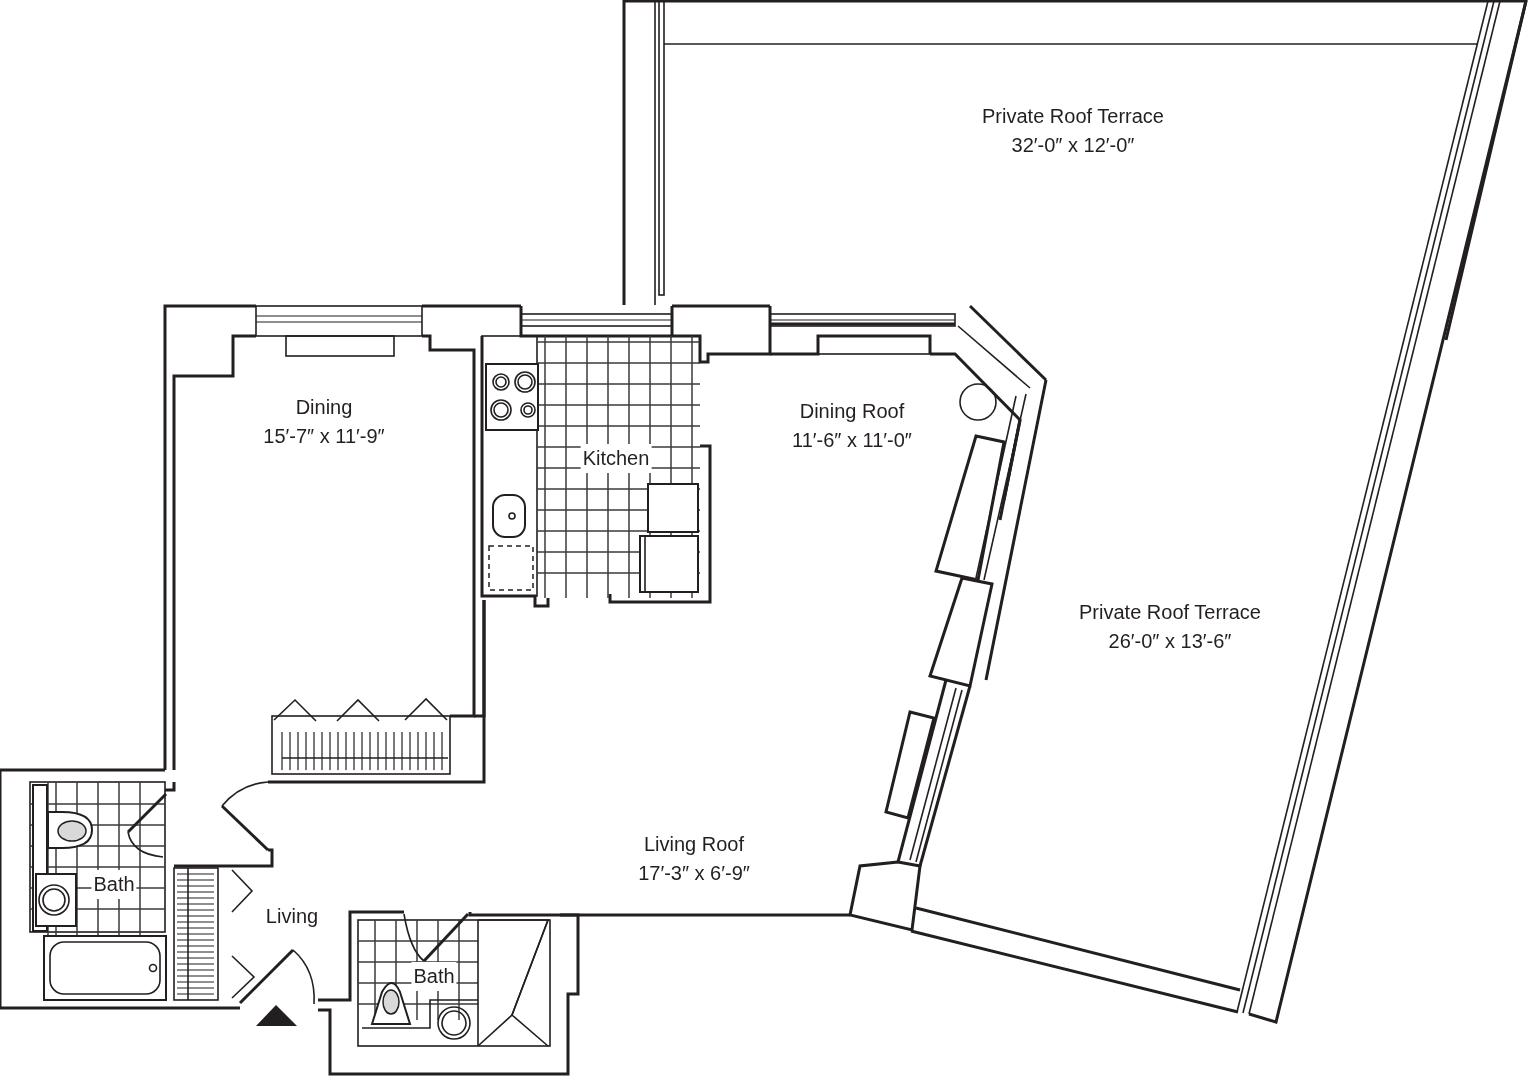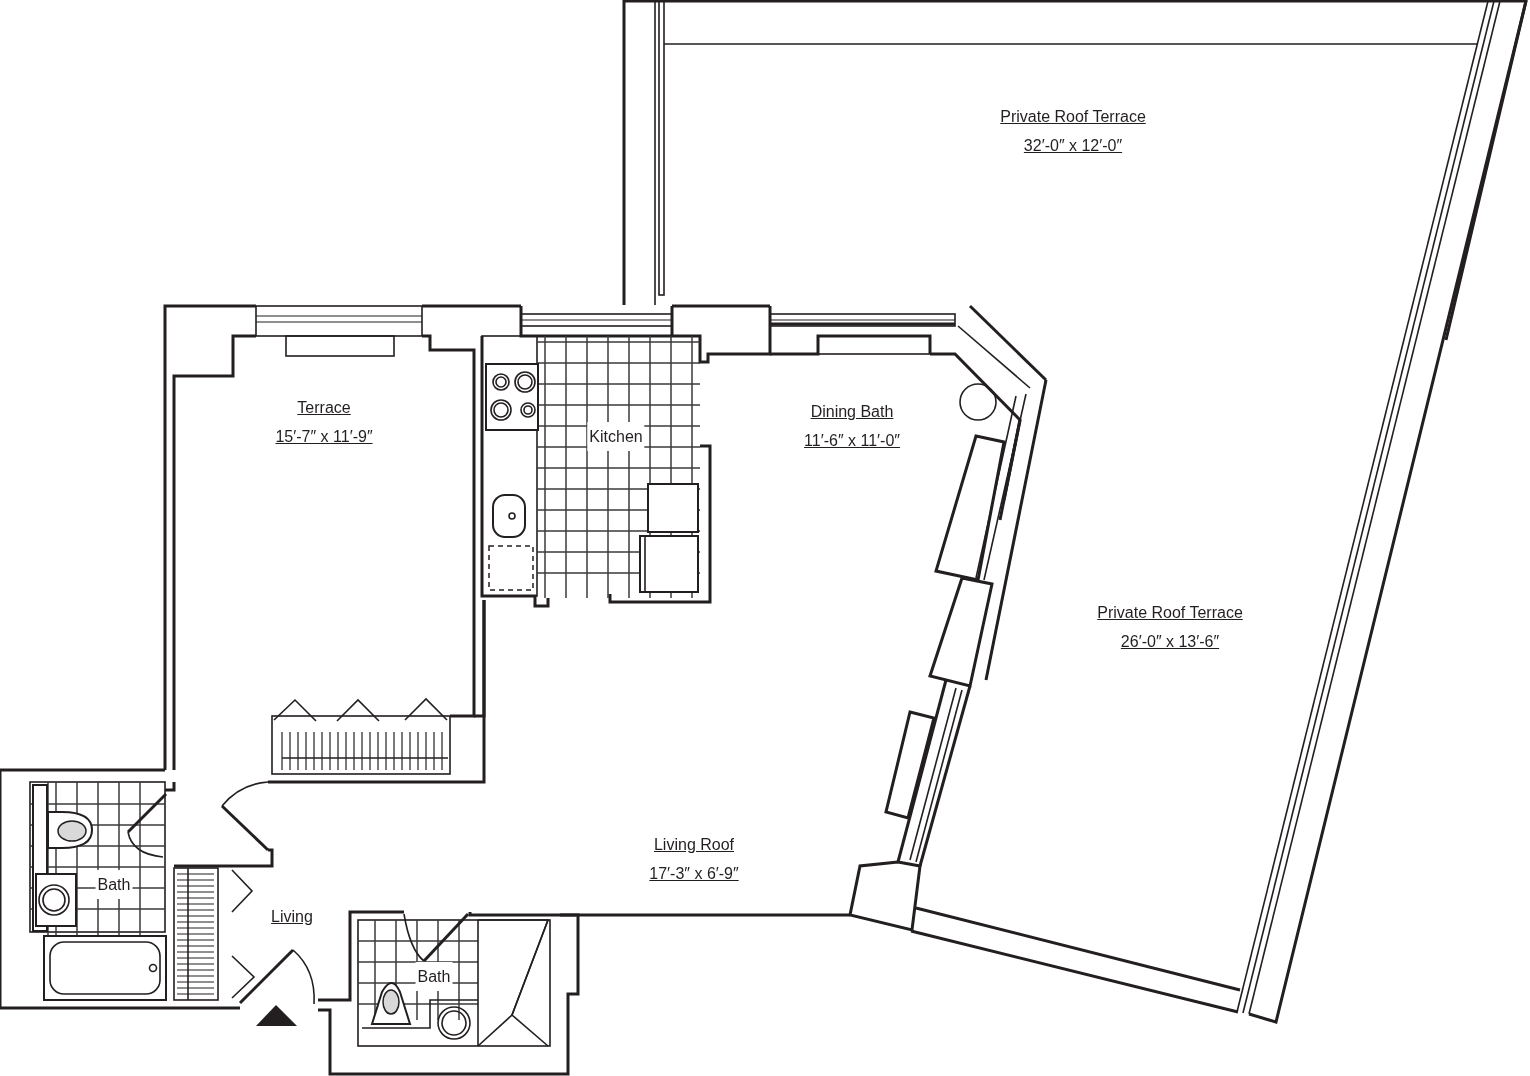--- a/index.html
+++ b/index.html
@@ -5,22 +5,22 @@
   html, body { margin: 0; padding: 0; background: #ffffff; }
   body { width: 1530px; height: 1076px; overflow: hidden; position: relative;
          font-family: "Liberation Sans", "DejaVu Sans", sans-serif; color: #231f20; }
   #plan { position: absolute; left: 0; top: 0; width: 1530px; height: 1076px; }
   .w { fill: none; stroke: #231f20; stroke-width: 3; stroke-linejoin: miter; }
   .t { fill: none; stroke: #231f20; stroke-width: 1.6; }
   .h { fill: none; stroke: #231f20; stroke-width: 1.2; }
   .tile { stroke: #3a3a3a; stroke-width: 1.5; }
   .fix { fill: #ffffff; stroke: #231f20; stroke-width: 2; }
   .gray { fill: #d9d9d9; stroke: #231f20; stroke-width: 1.5; }
-  .label { position: absolute; text-align: center; font-size: 16px; line-height: 29px;
-           white-space: nowrap; transform: translateX(-50%); text-decoration: underline; }
+  .label { position: absolute; text-align: center; font-size: 20px; line-height: 29px;
+           white-space: nowrap; transform: translateX(-50%); }
   .label span { display: block; }
   .label.bg span { background: #ffffff; display: inline-block; padding: 0 2px; }
 </style>
 </head>
 <body>
 
 <svg id="plan" viewBox="0 0 1530 1076" xmlns="http://www.w3.org/2000/svg">
 
   <g>
     <polyline class="w" points="624,305 624,1 1526,1 1446,340"></polyline>
@@ -264,28 +264,28 @@
   </g>
 
   <circle class="t" cx="978" cy="402" r="18"></circle>
 </svg>
 
 <div class="label" style="left:1073px; top:102px;">
   <span>Private Roof Terrace</span>
   <span>32′-0″ x 12′-0″</span>
 </div>
 <div class="label" style="left:324px; top:393px;">
-  <span>Terrace</span>
+  <span>Dining</span>
   <span>15′-7″ x 11′-9″</span>
 </div>
-<div class="label bg" style="left:616px; top:422px;">
+<div class="label bg" style="left:616px; top:444px;">
   <span>Kitchen</span>
 </div>
 <div class="label" style="left:852px; top:397px;">
-  <span>Dining Bath</span>
+  <span>Dining Roof</span>
   <span>11′-6″ x 11′-0″</span>
 </div>
 <div class="label" style="left:1170px; top:598px;">
   <span>Private Roof Terrace</span>
   <span>26′-0″ x 13′-6″</span>
 </div>
 <div class="label" style="left:694px; top:830px;">
   <span>Living Roof</span>
   <span>17′-3″ x 6′-9″</span>
 </div>

